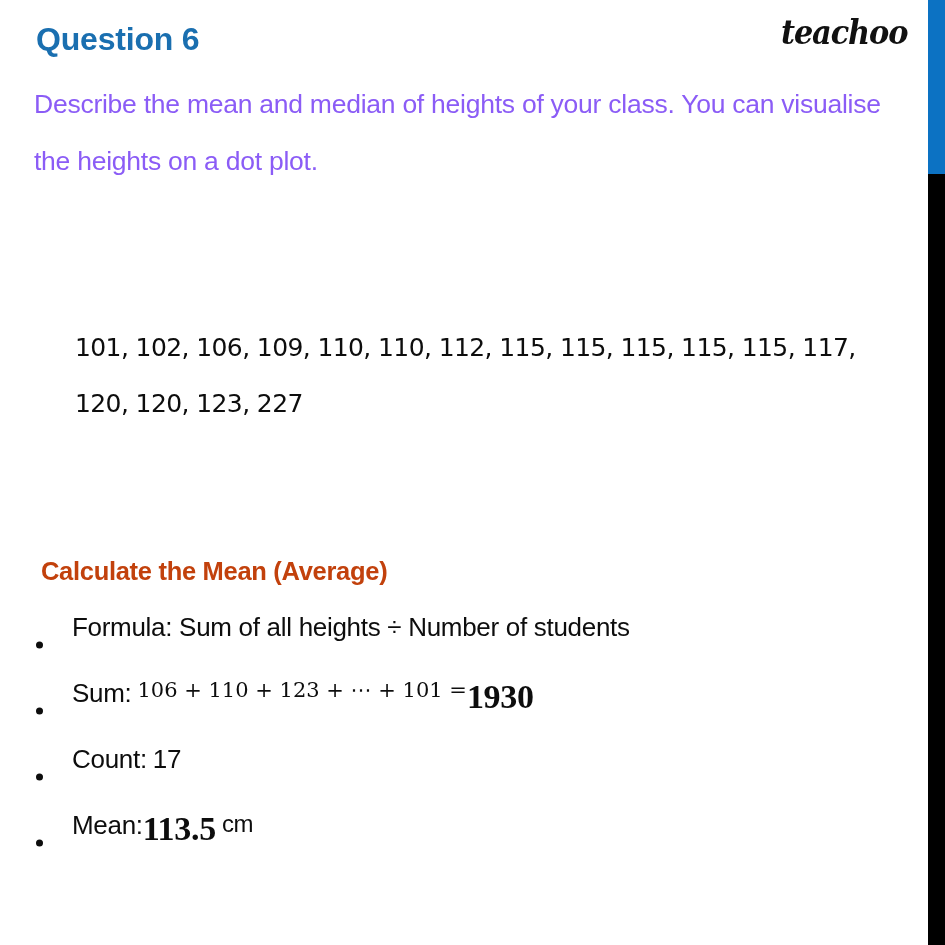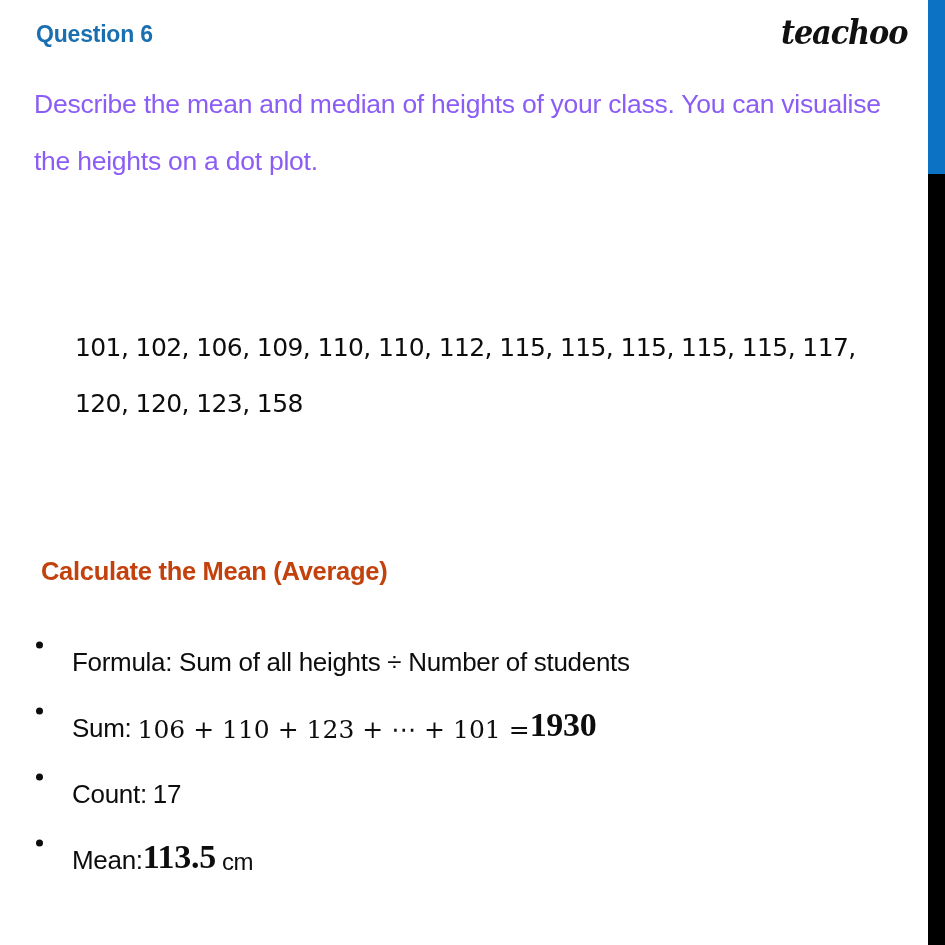--- a/index.html
+++ b/index.html
@@ -41,21 +41,21 @@
     height: 771px;
     background: #000000;
   }
 
   
   .q-title {
     position: absolute;
     left: 36px;
     top: 21px;
     font-family: "Liberation Sans", sans-serif;
-    font-size: 23px;
+    font-size: 32px;
     font-weight: bold;
     color: #1a6fb0;
     letter-spacing: -0.2px;
     white-space: nowrap;
   }
 
   .logo {
     position: absolute;
     right: 38px;
     top: 13px;
@@ -130,38 +130,38 @@
   .bullet-row {
     position: relative;
     height: 66px;
     padding-left: 36px;
     font-family: "Liberation Sans", sans-serif;
     font-size: 26px;
     color: #0d0d0d;
     letter-spacing: -0.3px;
     white-space: nowrap;
     display: flex;
-    align-items: flex-end;
+    align-items: flex-start;
   }
   .bullet-dot {
     position: absolute;
     left: 0px;
     top: 50%;
     transform: translateY(-50%);
     width: 7px;
     height: 7px;
     border-radius: 50%;
     background: #0d0d0d;
   }
   .bullet-label {
     display: inline-block;
   }
   .math {
     font-family: "DejaVu Serif", serif;
-    font-size: 25px;
+    font-size: 21px;
     letter-spacing: 0px;
     padding-left: 6px;
   }
   .math-bold {
     font-family: Liberation Serif, serif;
     font-weight: bold;
     font-size: 34px;
   }
   .unit {
     font-family: "Liberation Sans", sans-serif;
@@ -180,21 +180,21 @@
   <div class="edge-bar-blue"></div>
   <div class="edge-bar-dark"></div>
 
   <div class="q-title">Question 6</div>
 
   <div class="logo">teachoo</div>
 
   <div class="q-text">Describe the mean and median of heights of your class. You can visualise the heights on a dot plot.</div>
 
 
-  <div class="data-list">101, 102, 106, 109, 110, 110, 112, 115, 115, 115, 115, 115, 117, 120, 120, 123, 158</div>
+  <div class="data-list">101, 102, 106, 109, 110, 110, 112, 115, 115, 115, 115, 115, 117, 120, 120, 123, 227</div>
 
   <div class="section-title">Calculate the Mean (Average)</div>
 
   <div class="bullets">
 
     <div class="bullet-row">
       <span class="bullet-dot"></span>
       <span class="bullet-label">Formula: Sum of all heights ÷ Number of students</span>
     </div>
 

